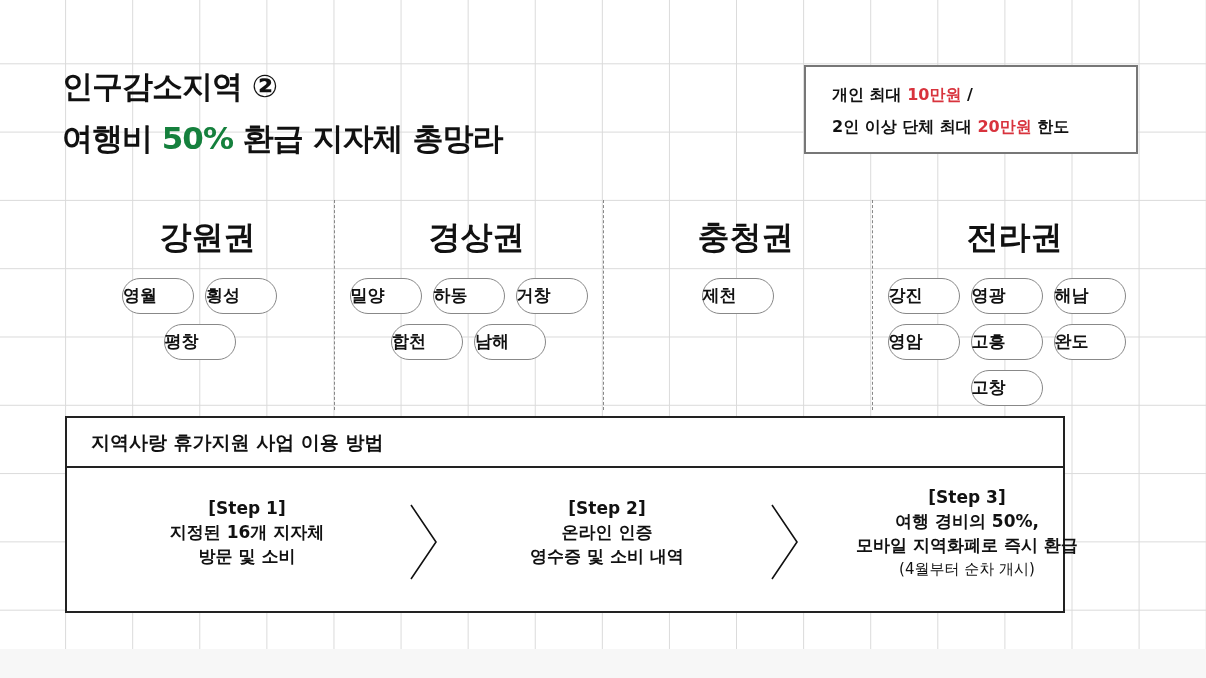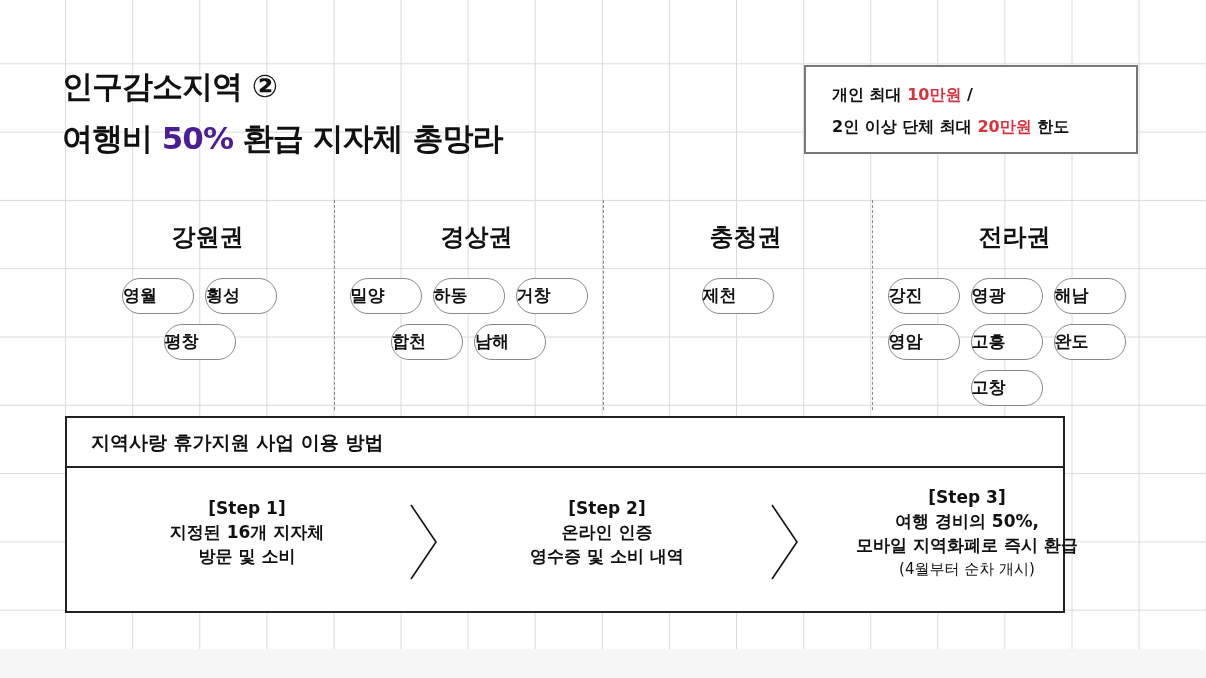--- a/index.html
+++ b/index.html
@@ -15,37 +15,37 @@
     background-image:
       linear-gradient(to right, #dadada 1px, transparent 1px),
       linear-gradient(to bottom, #dadada 1px, transparent 1px);
     background-size:67.1px 68.3px;
     background-position:-2px -5px;
   }
   .title {
     position:absolute; left:62px; top:60px;
     font-size:31px; font-weight:bold; line-height:52px; letter-spacing:-1px;
   }
-  .title .red { color:#4c1d95;margin-top:34px; }
+  .title .red { color:#15803d;margin-top:34px; }
   .info-box {
     position:absolute; left:804px; top:65px; width:334px; height:89px;
     border:2px solid #777; background:#fff; box-sizing:border-box;
     padding:12px 0 16px 26px;
     font-size:16px; font-weight:bold; line-height:32px;
   }
   .info-box .red { color:#d8333d; }
   .divider {
     position:absolute; top:200px; height:210px; width:0;
     border-left:1.5px dashed #888;
   }
   .region {
     position:absolute; top:214px; width:269px; text-align:center;
   }
   .region-title {
-    font-size:24px; font-weight:bold; height:46px; line-height:46px;margin-left:16px;
+    font-size:32px; font-weight:bold; height:46px; line-height:46px;margin-left:16px;
   }
   .pills {
     margin-top:18px; display:flex; flex-wrap:wrap; justify-content:center;
     gap:10px 11px; padding:0 12px;
   }
   .pill {
     width:72px; height:36px; border:1.5px solid #888; border-radius:19px;
     background:#fff; box-sizing:border-box;
     font-size:17px; font-weight:bold; line-height:33px; text-align:left;
     cursor:pointer;

